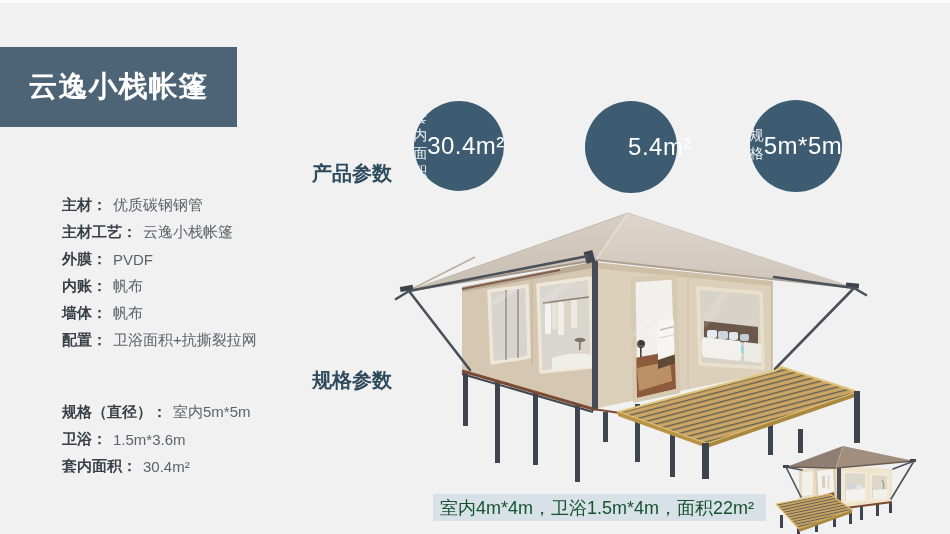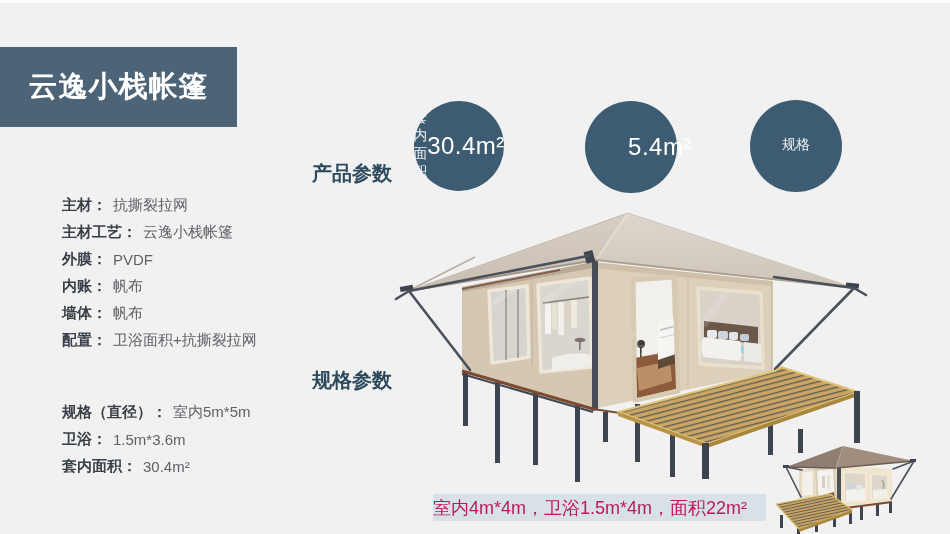--- a/index.html
+++ b/index.html
@@ -42,37 +42,37 @@
 
   
   .main-tent{position:absolute;left:385px;top:195px;width:545px;height:315px;}
   .small-tent{position:absolute;left:770px;top:428px;width:180px;height:106px;}
 
   
   .caption-bar{
     position:absolute;left:433px;top:494px;width:333px;height:27px;
     background:#d8e1e7;display:flex;align-items:center;
   }
-  .caption-bar span{font-size:18px;color:#be185d;white-space:nowrap;}
+  .caption-bar span{font-size:18px;color:#14532d;padding-left:7px;white-space:nowrap;}
 </style>
 </head>
 <body>
 
 <div class="stage" style="background: rgb(241, 241, 242);">
   <div class="top-line"></div>
 
   <div class="title-box" style="background: rgb(77, 99, 118);">
     <h1>云逸小栈帐篷</h1>
   </div>
 
   <div class="panel panel-product">
     <h2 style="color: rgb(45, 74, 92);">产品参数</h2>
     <div class="param-row">
       <span class="label">主材：</span>
-      <span class="value">抗撕裂拉网</span>
+      <span class="value">优质碳钢钢管</span>
     </div>
     <div class="param-row">
       <span class="label">主材工艺：</span>
       <span class="value">云逸小栈帐篷</span>
     </div>
     <div class="param-row">
       <span class="label">外膜：</span>
       <span class="value">PVDF</span>
     </div>
     <div class="param-row">
@@ -108,20 +108,21 @@
   <div class="circle circle-1" style="background: rgb(61, 92, 114);">
     <span class="c-label">套内面积</span>
     <span class="c-value">30.4m²</span>
   </div>
   <div class="circle circle-2" style="background: rgb(61, 92, 114); gap: 44px;">
     <span class="c-label">卫浴面积</span>
     <span class="c-value">5.4m²</span>
   </div>
   <div class="circle circle-3" style="background: rgb(61, 92, 114);">
     <span class="c-label">规格</span>
+    <span class="c-value">5m*5m</span>
   </div>
 
   <svg class="main-tent" viewBox="385 195 545 315" role="img">
     <defs>
       <linearGradient id="roofL" x1="0" y1="0" x2="0" y2="1">
         <stop offset="0" stop-color="#d8cfc4"></stop>
           <stop offset="1" stop-color="#c8bdb1"></stop>
       </linearGradient>
       <linearGradient id="roofR" x1="0" y1="0" x2="0" y2="1">
         <stop offset="0" stop-color="#ded6cc"></stop>

